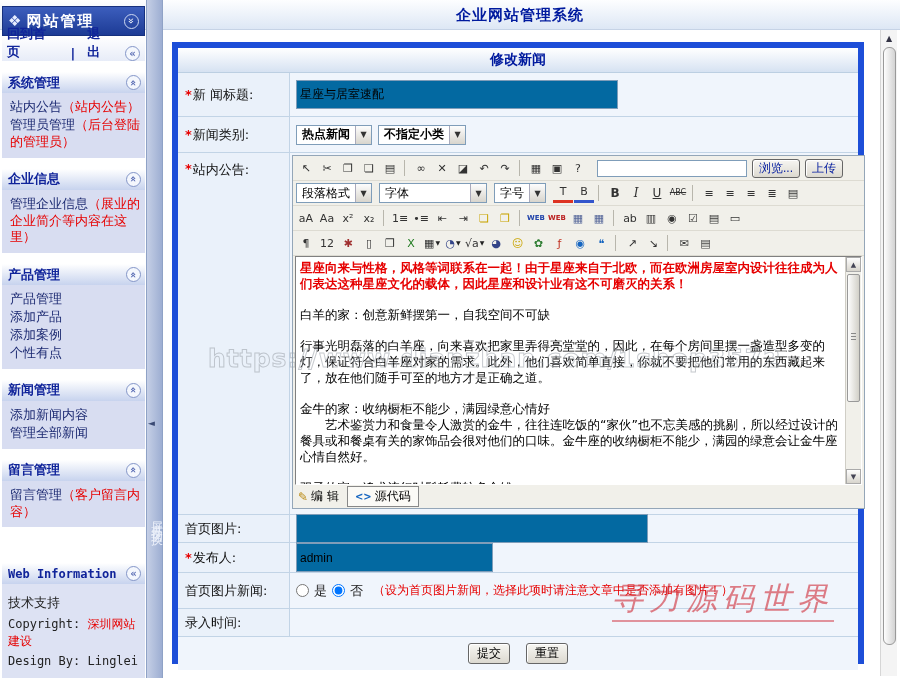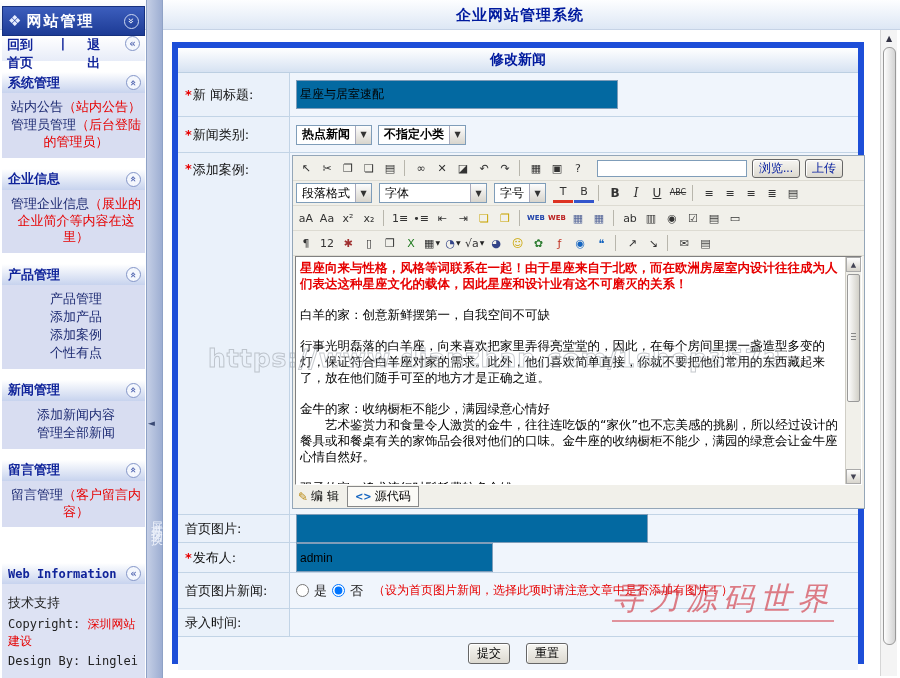--- a/index.html
+++ b/index.html
@@ -31,26 +31,26 @@
   .cbtn {
     width:15px; height:15px; border-radius:50%; margin-left:auto;
     display:flex; align-items:center; justify-content:center;
     font-size:10px; line-height:1; cursor:default; flex:none;
   }
   .cbtn.white { border:1px solid #cdd8f2; color:#fff; }
   .cbtn.blue  { border:1px solid #8496c8; color:#5a6db4; background:#f4f7fd; }
   .rot-up   { transform:rotate(90deg); }
   .rot-down { transform:rotate(-90deg); }
   .home-bar {
-    height:25px; display:flex; align-items:flex-start; gap:22px; padding:0 5px;
+    height:25px; display:flex; align-items:flex-end; gap:12px; padding:0 5px;
     background:linear-gradient(#ffffff,#e7ecf8);
     color:#10249a; font-weight:bold; font-size:13px;
   }
   .home-bar .pipe { color:#10249a; }
-  #sections { margin-top:11px;text-align:center; }
+  #sections { margin-top:11px; }
   .sec { margin-bottom:11px; }
   .sec-h {
     height:21px; display:flex; align-items:center; padding:0 4px 0 6px;
     background:linear-gradient(#ffffff,#c7d3ee);
     color:#10249a; font-weight:bold; font-size:13px;
   }
   .sec-items { background:#d8ddf1; padding:5px 3px 6px 8px; line-height:1.3; }
   .sec-items .item { margin:1px 0; color:#1c2a72; cursor:default; }
   .sec-items .note { color:#e60000; }
   .info-sec { margin-top:36px; }
@@ -312,21 +312,21 @@
         <span class="sel" data-name="subcategory-select">
             <span class="sel-t">不指定小类</span>
             <span class="sel-a" data-name="chevron-down-icon">▼</span>
           </span>
       </div>
     </div>
 
     <div class="frow r-content" data-name="news-content-row">
       <div class="flabel">
           <span class="star" data-name="required-star">*</span>
-          <span data-name="news-content-label">添加案例:</span>
+          <span data-name="news-content-label">站内公告:</span>
         </div>
       <div class="fcontent">
         <div class="editor" data-name="rich-text-editor">
           <div class="tb-row" data-name="editor-toolbar-row-1">
             <span class="tb-icons" id="tb0" style="display: inline-flex; align-items: center; gap: 1px;">
                 <span class="tb-icon" data-name="select-arrow-icon">↖</span>
                 <span class="tb-icon" data-name="cut-icon">✂</span>
                 <span class="tb-icon" data-name="copy-icon">❐</span>
                 <span class="tb-icon" data-name="paste-icon">❏</span>
                 <span class="tb-icon" data-name="paste-word-icon">▤</span>

